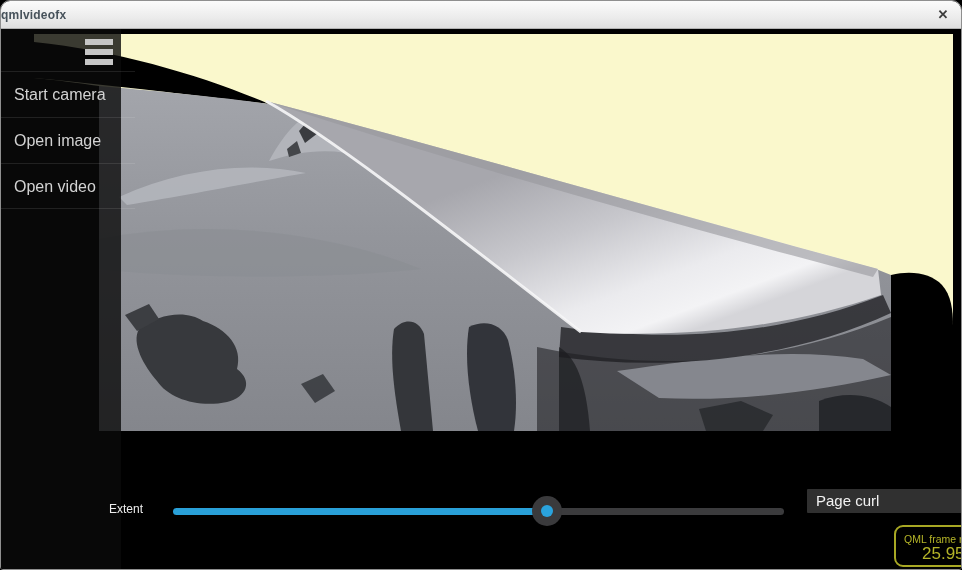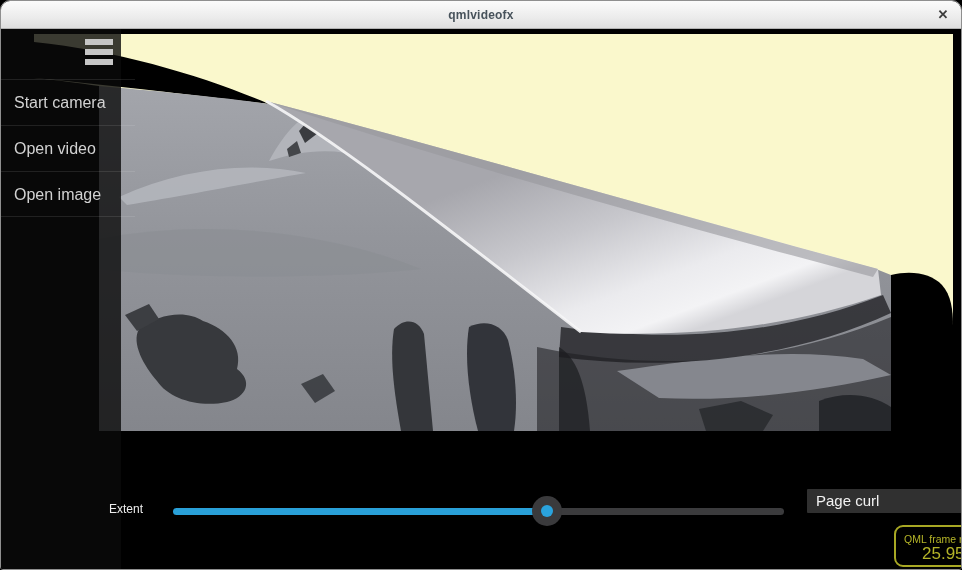--- a/index.html
+++ b/index.html
@@ -12,41 +12,41 @@
     overflow:hidden; background:#000;
   }
 
   
   .titlebar {
     position:absolute; left:0; top:0; width:100%; height:28px;
     background:linear-gradient(#fbfbfb,#ececec 60%,#dedede);
     border-bottom:1px solid #b2b2b2;
   }
   .titlebar .title {
-    position:absolute; left:0; right:0; top:7px; text-align:center;
+    position:absolute; left:0; right:0; top:7px; text-align:left;
     font-size:12px; font-weight:bold; color:#47525b; letter-spacing:0.2px;
   }
   .titlebar .close {
     position:absolute; right:10px; top:6px; width:16px; height:16px;
     font-size:13px; font-weight:bold; color:#3c3c3c; text-align:center; line-height:16px;
     cursor:default;
   }
 
   
   .main { position:absolute; left:0; top:28px; width:960px; height:541px; background:#000; }
   .scene { position:absolute; left:0; top:0; }
 
   
   .sidebar {
     position:absolute; left:0; top:0; width:120px; height:541px;
     background:rgba(10,10,10,0.80);
   }
   .hamburger { position:absolute; left:84px; top:10px; width:28px; height:28px; cursor:pointer; }
   .hamburger .bar { display:block; width:28px; height:6px; margin-bottom:4px; background:#c6c6c6; }
-  .menu { position:absolute; left:0; top:42px; width:134px;margin-top:8px; }
+  .menu { position:absolute; left:0; top:42px; width:134px; }
   .menu-item {
     height:46px; line-height:46px; padding-left:13px;
     font-size:16px; color:#d2d2d2;
     border-top:1px solid rgba(255,255,255,0.10);
     cursor:pointer; white-space:nowrap;
   }
   .menu-item:last-child { border-bottom:1px solid rgba(255,255,255,0.10); }
 
   
   .extent-label {
@@ -167,22 +167,22 @@
     </svg>
 
     <div class="sidebar">
       <div class="hamburger">
         <span class="bar"></span>
         <span class="bar"></span>
         <span class="bar"></span>
       </div>
       <div class="menu">
         <div class="menu-item">Start camera</div>
+        <div class="menu-item">Open image</div>
         <div class="menu-item">Open video</div>
-        <div class="menu-item">Open image</div>
       </div>
     </div>
 
     <span class="extent-label">Extent</span>
 
     <div class="slider">
       <div class="track-filled"></div>
       <div class="track-rest"></div>
       <div class="handle">
         <div class="dot"></div>

